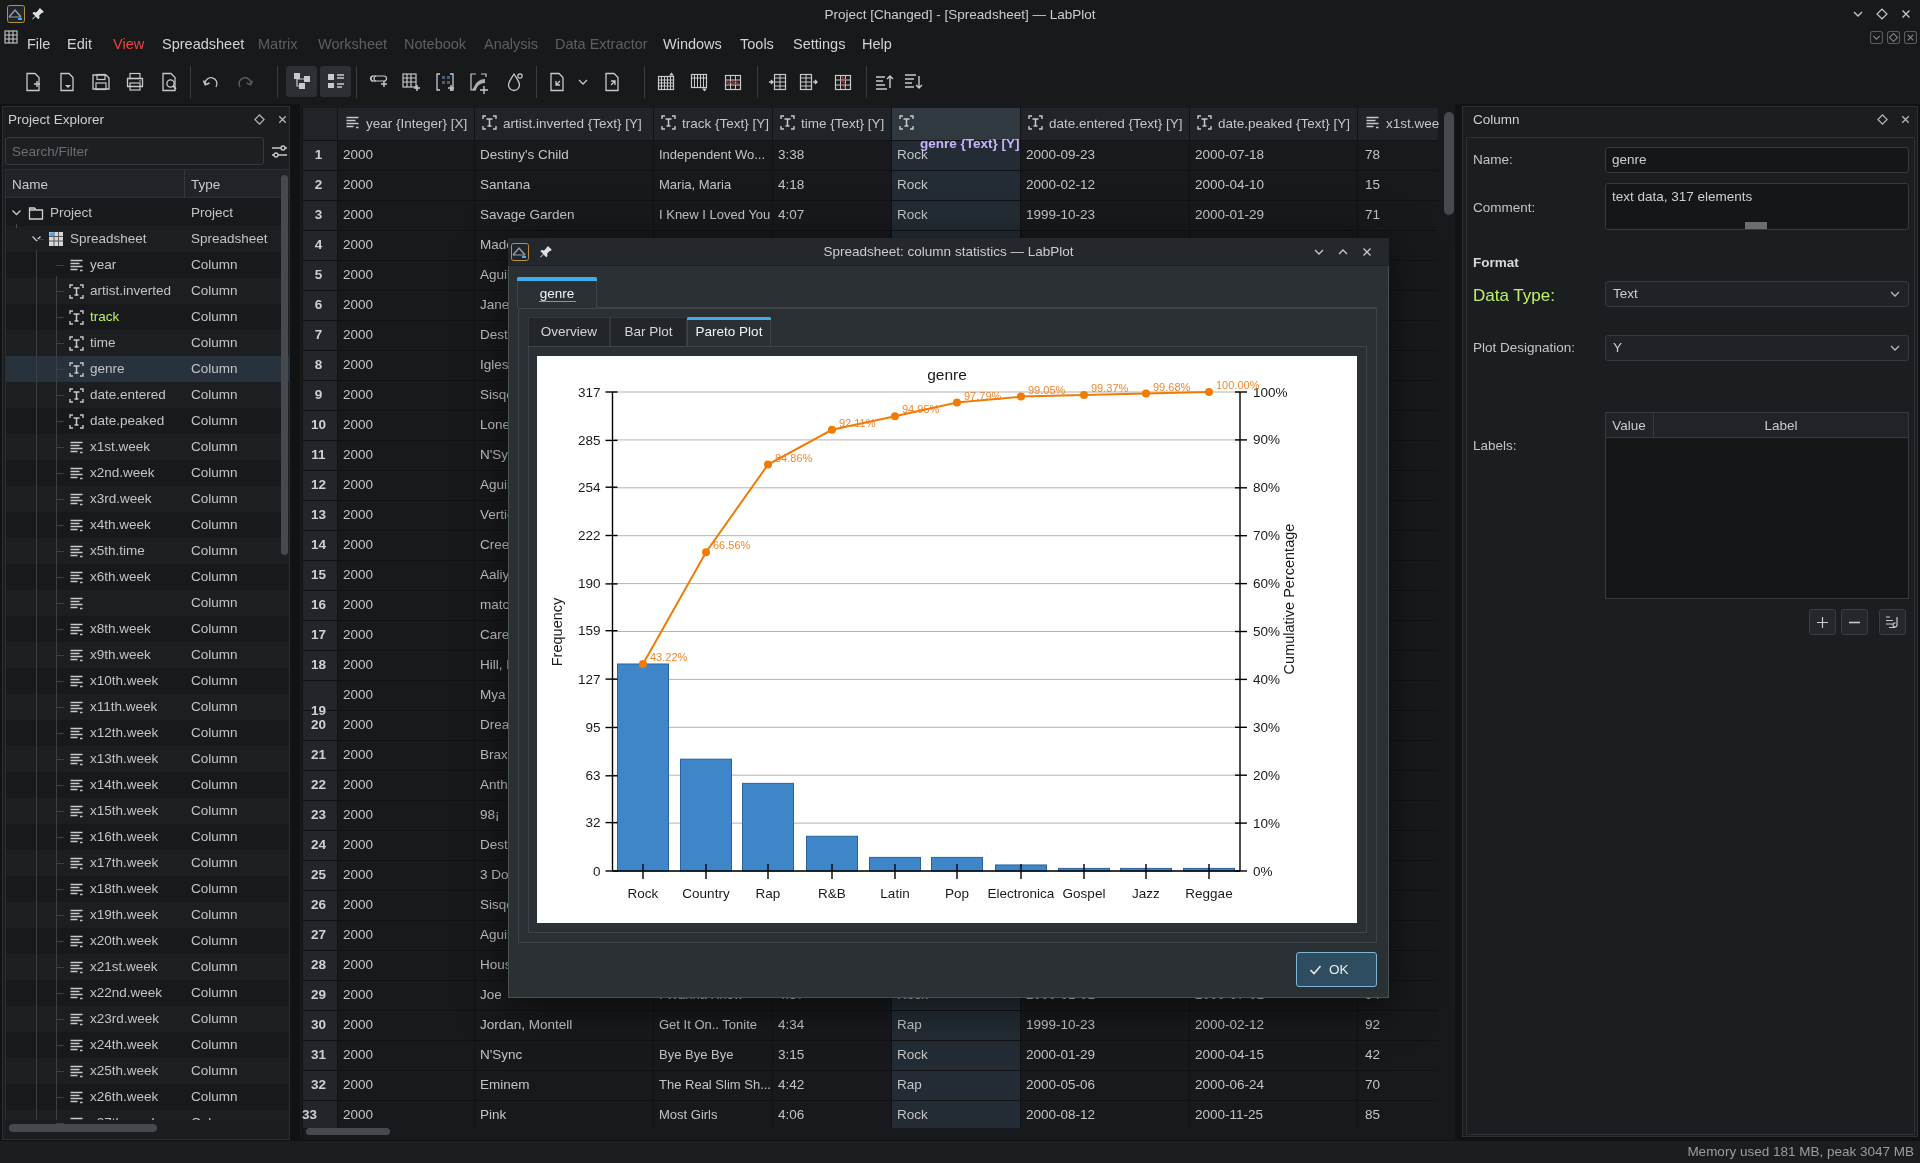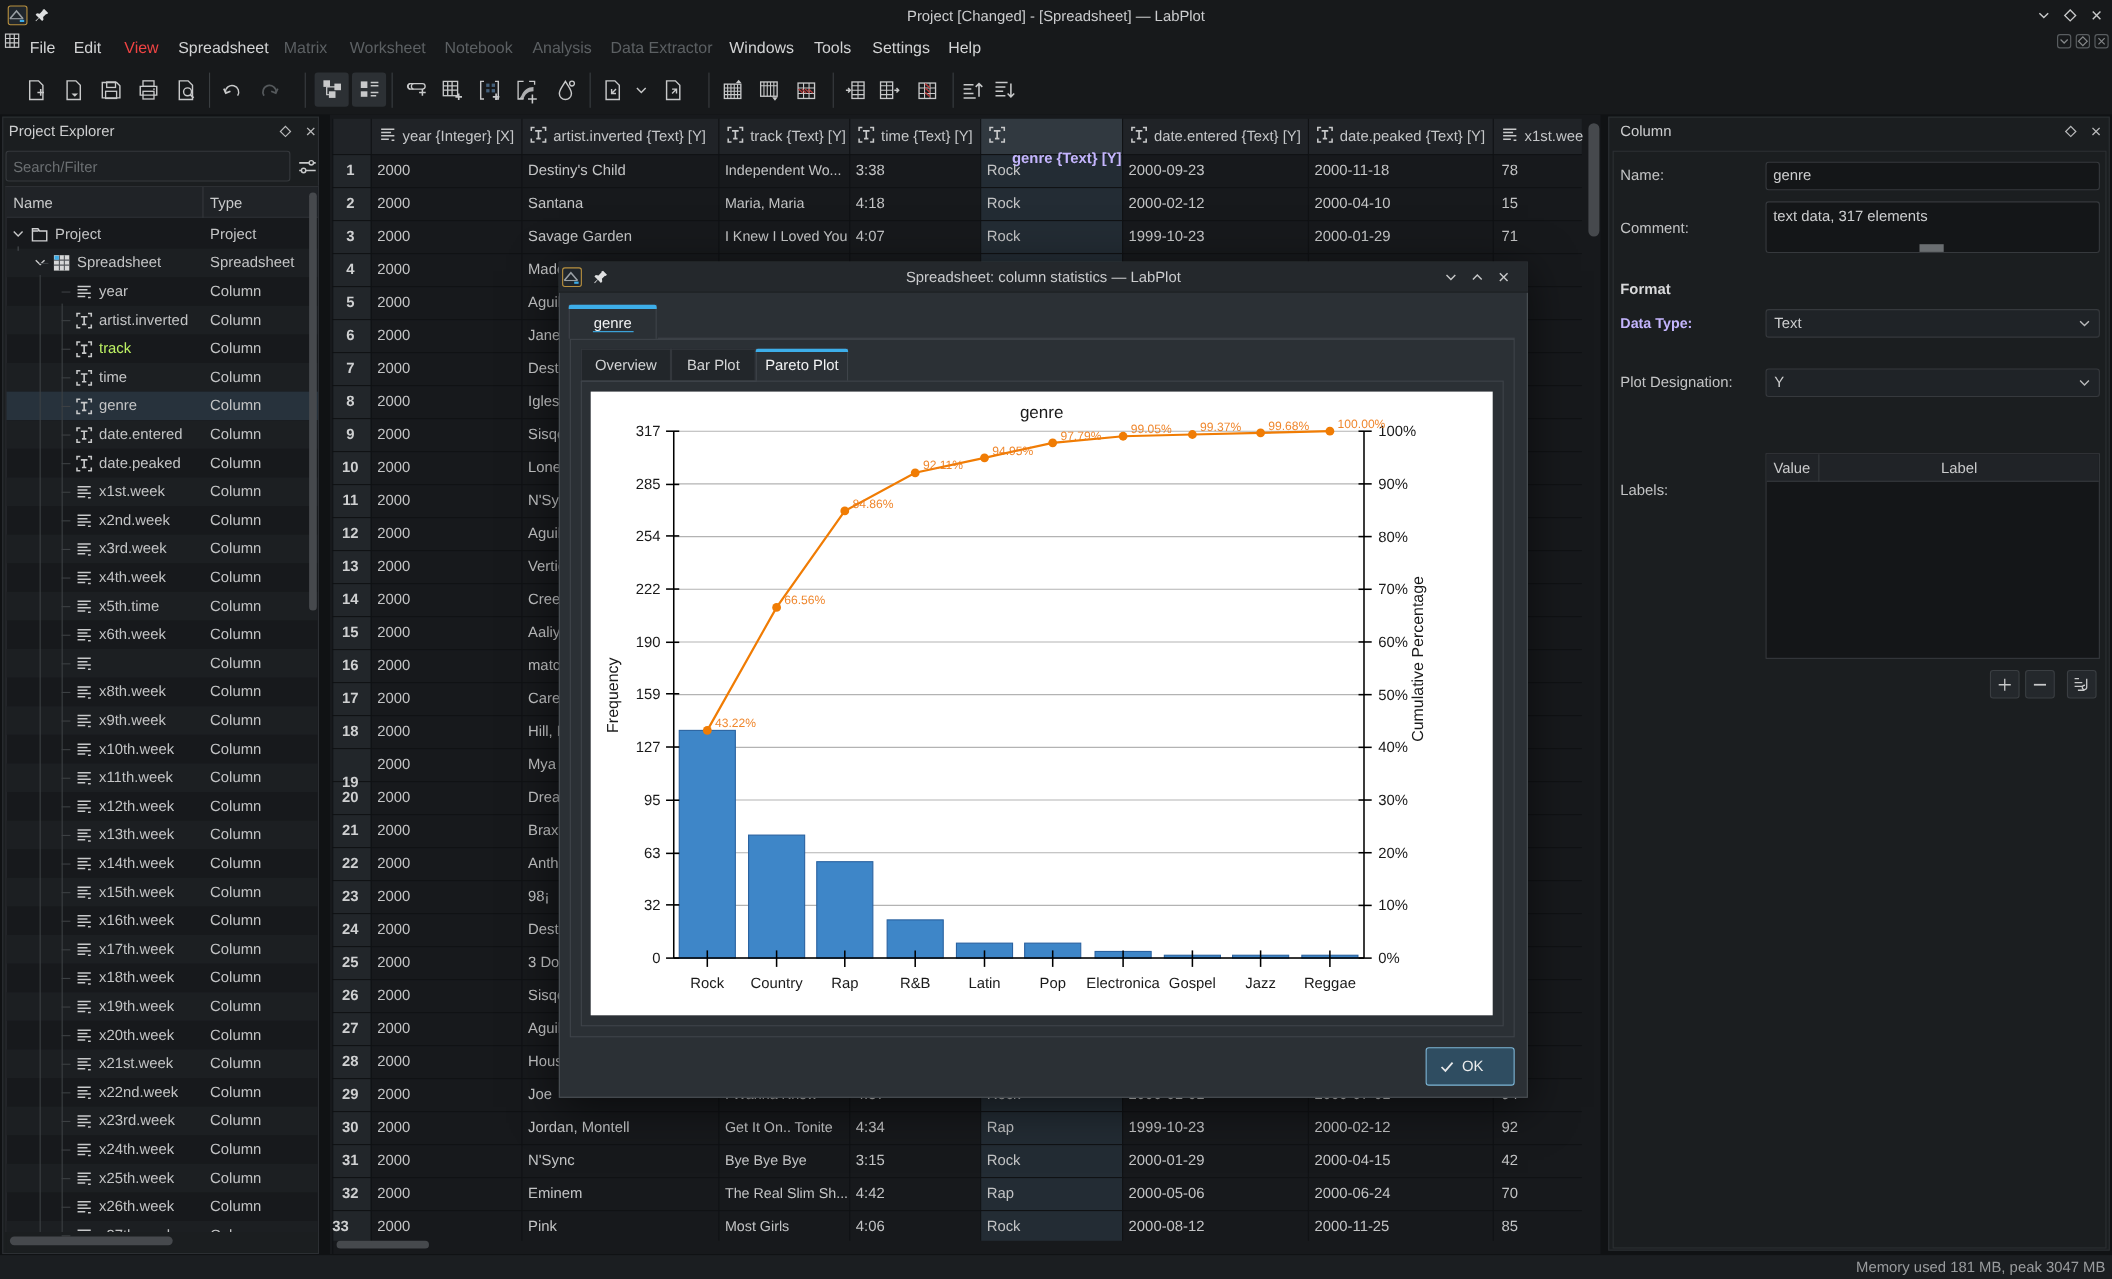--- a/index.html
+++ b/index.html
@@ -543,21 +543,21 @@
 <path d="M1.5 2.5 h12 M1.5 5.5 h9 M1.5 8.5 h12 M1.5 11.5 h7 M11 12.5 h2.5" stroke="#c8c9ca" stroke-width="1.4"></path>
   </svg>
 <div class="tx" style="left:1386px;top:116px;font-size:13.5px;color:#c4c6c8;">x1st.wee</div>
 <div class="tx" style="left:0px;top:147px;font-size:13.5px;color:#cfd0d1;width:33px;text-align:center;left:302px;font-weight:bold;">1</div>
 <div class="tx" style="left:343px;top:147px;font-size:13.5px;color:#c3c4c5;">2000</div>
 <div class="tx" style="left:480px;top:147px;font-size:13.5px;color:#c3c4c5;width:170px;overflow:hidden;">Destiny's Child</div>
 <div class="tx" style="left:659px;top:147px;font-size:13px;color:#c3c4c5;width:115px;overflow:hidden;">Independent Wo...</div>
 <div class="tx" style="left:778px;top:147px;font-size:13.5px;color:#c3c4c5;">3:38</div>
 <div class="tx" style="left:897px;top:147px;font-size:13.5px;color:#c3c4c5;">Rock</div>
 <div class="tx" style="left:1026px;top:147px;font-size:13.5px;color:#c3c4c5;">2000-09-23</div>
-<div class="tx" style="left:1195px;top:147px;font-size:13.5px;color:#c3c4c5;">2000-11-18</div>
+<div class="tx" style="left:1195px;top:147px;font-size:13.5px;color:#c3c4c5;">2000-07-18</div>
 <div class="tx" style="left:1365px;top:147px;font-size:13.5px;color:#c3c4c5;">78</div>
 <div class="tx" style="left:0px;top:177px;font-size:13.5px;color:#cfd0d1;width:33px;text-align:center;left:302px;font-weight:bold;">2</div>
 <div class="tx" style="left:343px;top:177px;font-size:13.5px;color:#c3c4c5;">2000</div>
 <div class="tx" style="left:480px;top:177px;font-size:13.5px;color:#c3c4c5;width:170px;overflow:hidden;">Santana</div>
 <div class="tx" style="left:659px;top:177px;font-size:13px;color:#c3c4c5;width:115px;overflow:hidden;">Maria, Maria</div>
 <div class="tx" style="left:778px;top:177px;font-size:13.5px;color:#c3c4c5;">4:18</div>
 <div class="tx" style="left:897px;top:177px;font-size:13.5px;color:#c3c4c5;">Rock</div>
 <div class="tx" style="left:1026px;top:177px;font-size:13.5px;color:#c3c4c5;">2000-02-12</div>
 <div class="tx" style="left:1195px;top:177px;font-size:13.5px;color:#c3c4c5;">2000-04-10</div>
 <div class="tx" style="left:1365px;top:177px;font-size:13.5px;color:#c3c4c5;">15</div>
@@ -702,21 +702,21 @@
   </svg>
 <div class="ab" style="left:1466px;top:137px;width:449px;height:998px;border:1px solid #2c2f33;"></div>
 <div class="tx" style="left:1473px;top:152px;font-size:13.5px;color:#c3c4c5;">Name:</div>
 <div class="ab" style="left:1605px;top:147px;width:304px;height:26px;background:#141618;border:1px solid #36393d;border-radius:3px;"></div>
 <div class="tx" style="left:1612px;top:152px;font-size:13.5px;color:#cdcecf;">genre</div>
 <div class="tx" style="left:1473px;top:200px;font-size:13.5px;color:#c3c4c5;">Comment:</div>
 <div class="ab" style="left:1605px;top:183px;width:304px;height:47px;background:#141618;border:1px solid #36393d;border-radius:3px;"></div>
 <div class="tx" style="left:1612px;top:189px;font-size:13.5px;color:#cdcecf;">text data, 317 elements</div>
 <div class="ab" style="left:1745px;top:222px;width:22px;height:7px;background:#6a6e71;"></div>
 <div class="tx" style="left:1473px;top:255px;font-size:13.5px;color:#d8d9da;font-weight:bold;">Format</div>
-<div class="tx" style="left:1473px;top:286px;font-size:13px;color:#c4b5fd;font-weight:bold;">Data Type:</div>
+<div class="tx" style="left:1473px;top:286px;font-size:17px;color:#bef264;">Data Type:</div>
 <div class="ab" style="left:1605px;top:281px;width:304px;height:26px;background:#1f2327;border:1px solid #36393d;border-radius:3px;"></div>
 <div class="tx" style="left:1613px;top:286px;font-size:13.5px;color:#cdcecf;">Text</div>
 <svg class="ab" style="left:1888px;top:287px" width="14" height="14" viewBox="0 0 14 14">
     <path d="M3 5 L7 9 L11 5" fill="none" stroke="#b9babb" stroke-width="1.3"></path>
   </svg>
 <div class="tx" style="left:1473px;top:340px;font-size:13.5px;color:#c3c4c5;">Plot Designation:</div>
 <div class="ab" style="left:1605px;top:335px;width:304px;height:26px;background:#1f2327;border:1px solid #36393d;border-radius:3px;"></div>
 <div class="tx" style="left:1613px;top:340px;font-size:13.5px;color:#cdcecf;">Y</div>
 <svg class="ab" style="left:1888px;top:341px" width="14" height="14" viewBox="0 0 14 14">
     <path d="M3 5 L7 9 L11 5" fill="none" stroke="#b9babb" stroke-width="1.3"></path>

